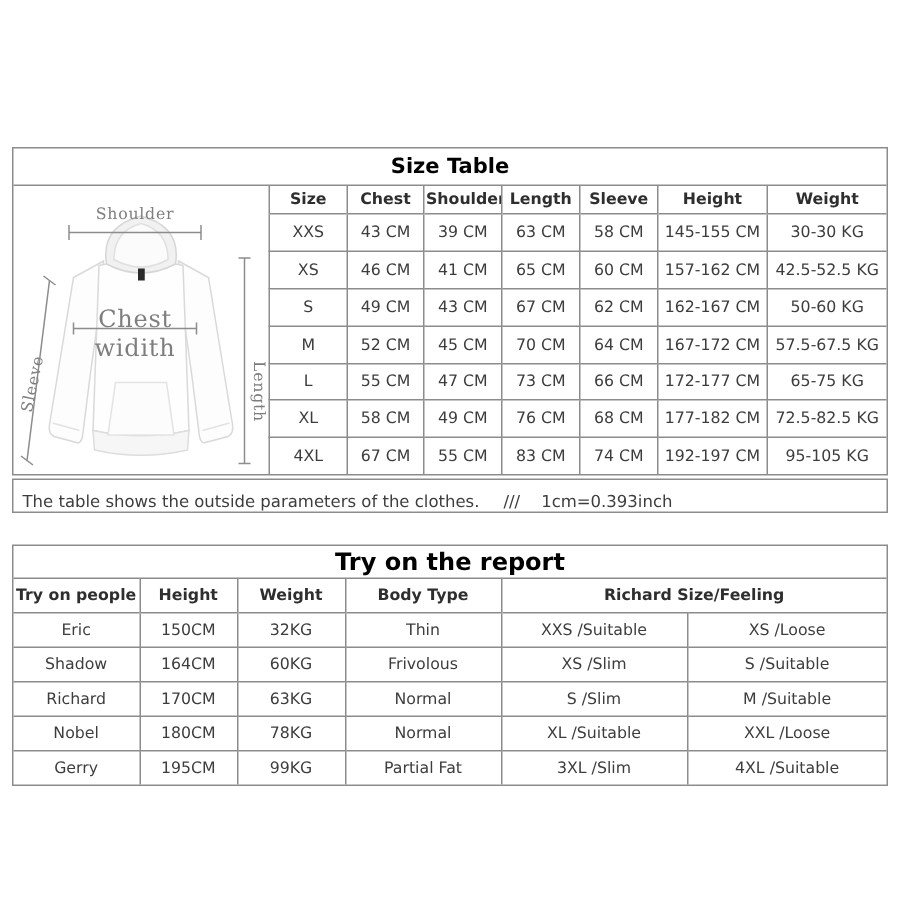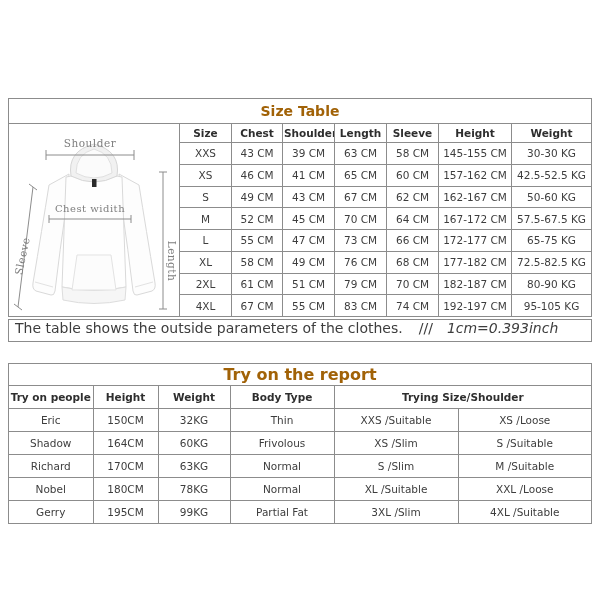--- a/index.html
+++ b/index.html
@@ -9,27 +9,27 @@
     color:#3d3d3d;position:relative;
   }
   .sheet{position:absolute;left:0;top:0;width:600px;height:600px;background:#fff;}
 
   
   .outer-box{
     position:absolute;left:8px;width:582px;
     border:1px solid #8c8c8c;background:#fff;box-sizing:content-box;
   }
   #size-box{top:98px;}
-  #note-box{top:319px;height:21px;display:flex;align-items:flex-start;
-            font-size:14px;padding-left:6px;width:576px;}
+  #note-box{top:319px;height:21px;display:flex;align-items:flex-end;
+            font-size:11px;padding-left:6px;width:576px;}
   #tryon-box{top:363px;}
 
   .box-title{
     border-bottom:1px solid #8c8c8c;text-align:center;
-    font-weight:bold;color:#a16207;
+    font-weight:bold;color:#000000;
   }
   #size-box .box-title{font-size:14px;height:24px;line-height:24px;}
   #tryon-box .box-title{font-size:16px;height:21px;line-height:21px;}
 
   
   .size-body{display:flex;align-items:stretch;}
   .figure{width:170px;position:relative;height:192px;flex:none;}
 
   table{border-collapse:collapse;table-layout:fixed;}
   th,td{
@@ -54,21 +54,21 @@
   .tryon-table thead th{border-top:none;}
   .tryon-table tr:last-child > *{border-bottom:none;}
 
   
   .measure-label{
     position:absolute;color:#7e7e7e;
     font-family:"DejaVu Serif","Liberation Serif",serif;
     font-size:10.5px;letter-spacing:0.5px;text-align:center;
   }
   #shoulder-label{left:37px;top:13px;width:88px;}
-  #chest-label{left:38px;top:79px;width:86px;font-size:10px;}
+  #chest-label{left:38px;top:79px;width:86px;font-size:16px;}
   #sleeve-label{left:-10px;top:126px;width:46px;transform:rotate(-78deg);}
   #length-label{left:140px;top:131px;width:46px;transform:rotate(90deg);}
 
   .figure svg{position:absolute;left:0;top:0;}
 </style>
 </head>
 <body>
 
 <div class="sheet">
 
@@ -191,66 +191,57 @@
             <tr>
               <td>XL</td>
               <td>58 CM</td>
               <td>49 CM</td>
               <td>76 CM</td>
               <td>68 CM</td>
               <td>177-182 CM</td>
               <td>72.5-82.5 KG</td>
             </tr>
             <tr>
-              <td>2XL</td>
-              <td>61 CM</td>
-              <td>51 CM</td>
-              <td>79 CM</td>
-              <td>70 CM</td>
-              <td>182-187 CM</td>
-              <td>80-90 KG</td>
-            </tr>
-            <tr>
               <td>4XL</td>
               <td>67 CM</td>
               <td>55 CM</td>
               <td>83 CM</td>
               <td>74 CM</td>
               <td>192-197 CM</td>
               <td>95-105 KG</td>
             </tr>
           </tbody>
       </table>
     </div>
   </section>
 
   <section class="outer-box" id="note-box">
     <span>The table shows the outside parameters of the clothes.</span>
     <span style="margin-left:16px;">///</span>
-    <span style="margin-left:14px;font-style:italic;">1cm=0.393inch</span>
+    <span style="margin-left:14px;">1cm=0.393inch</span>
   </section>
 
   <section class="outer-box" id="tryon-box">
     <div class="box-title">Try on the report</div>
     <table class="tryon-table">
       <colgroup>
         <col style="width:84px">
           <col style="width:65px">
           <col style="width:72px">
         <col style="width:104px">
           <col style="width:124px">
           <col>
       </colgroup>
       <thead>
         <tr>
           <th>Try on people</th>
           <th>Height</th>
           <th>Weight</th>
           <th>Body Type</th>
-          <th colspan="2">Trying Size/Shoulder</th>
+          <th colspan="2">Richard Size/Feeling</th>
         </tr>
       </thead>
       <tbody>
           <tr>
             <td>Eric</td>
             <td>150CM</td>
             <td>32KG</td>
             <td>Thin</td>
             <td>XXS /Suitable</td>
             <td>XS /Loose</td>

